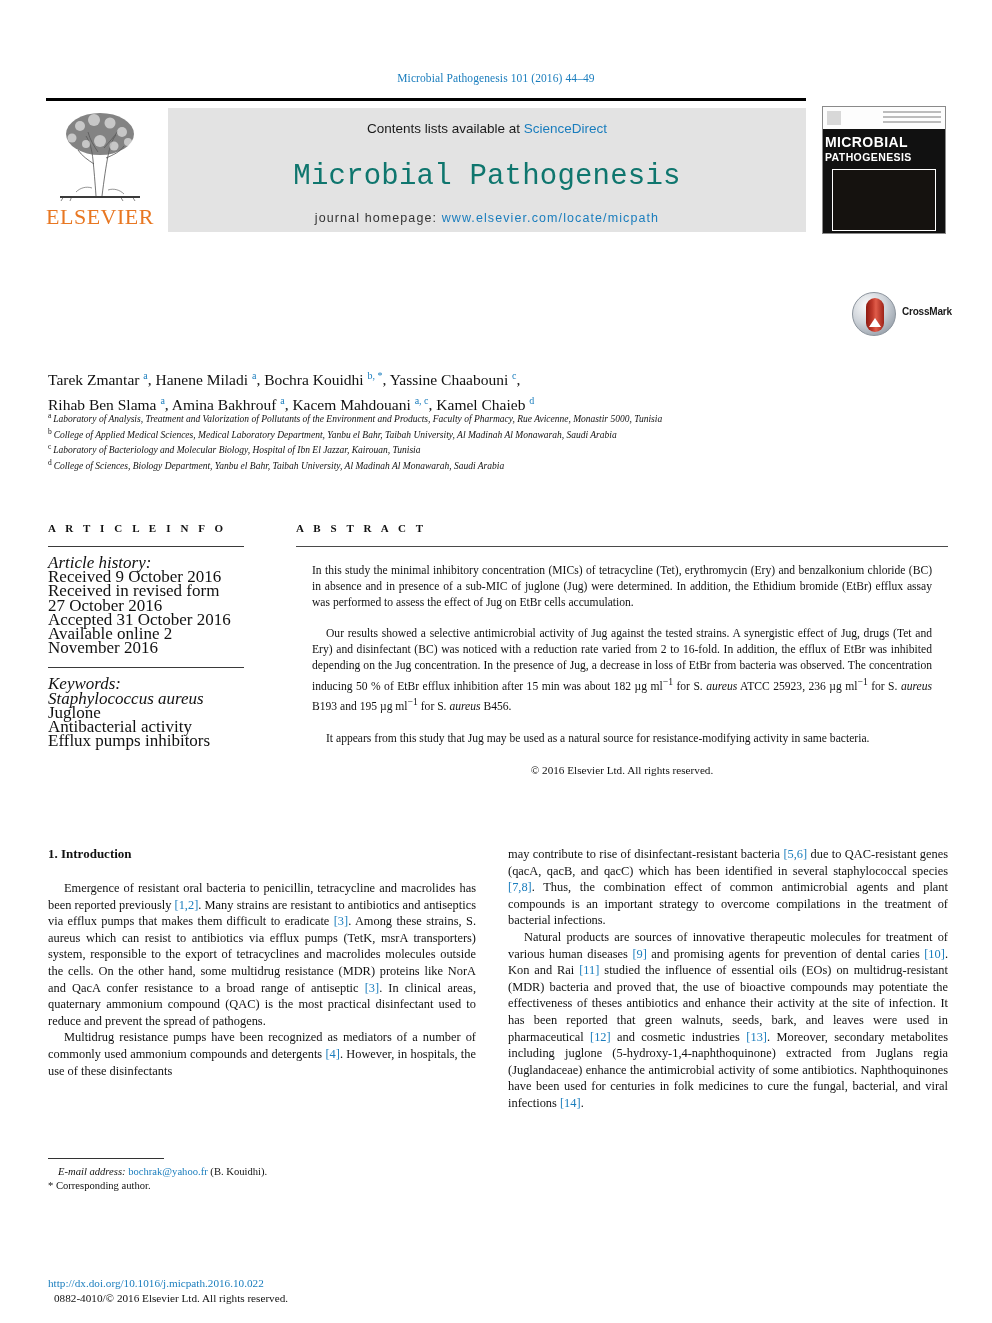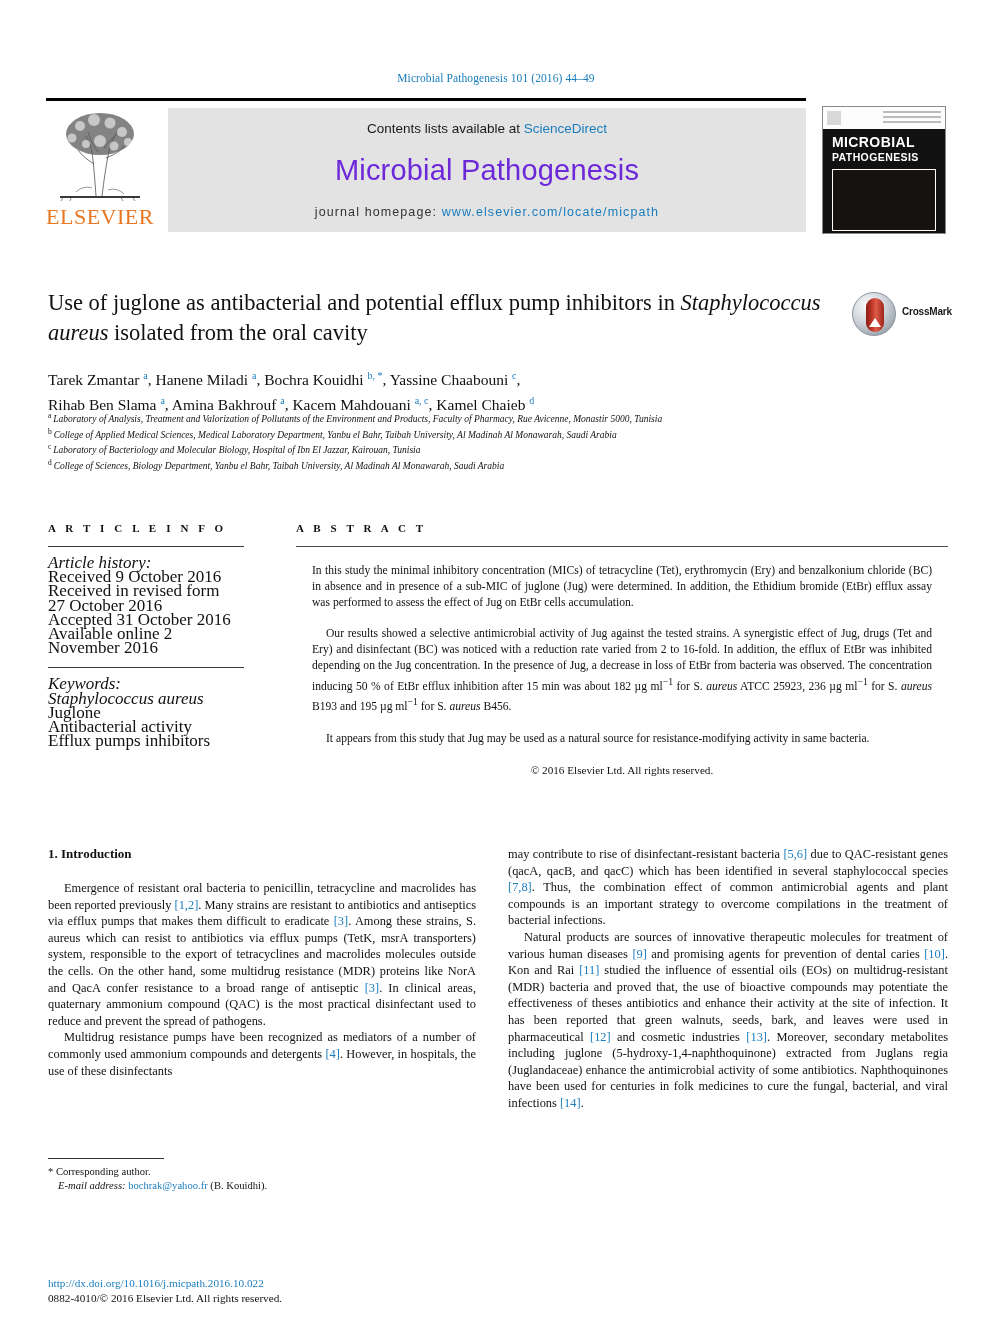--- a/index.html
+++ b/index.html
@@ -84,24 +84,24 @@
   .contents-line {
     margin-top: 13px;
     font-family: "Liberation Sans", sans-serif;
     font-size: 13.5px;
     color: #1a1a1a;
   }
   .contents-line .sd {
     color: #1a7dbd;
   }
   .journal-name {
-    margin-top: 18px;
-    font-family: Liberation Sans, sans-serif;
+    margin-top: 24px;
+    font-family: Liberation Mono, monospace;
     font-size: 29px;
-    color: #6d28d9;
+    color: #0f766e;
     letter-spacing: .2px;
   }
   .homepage-line {
     margin-top: 18px;
     font-family: "Liberation Sans", sans-serif;
     font-size: 12.5px;
     letter-spacing: 1.1px;
     color: #333;
   }
   .homepage-line .url {
@@ -132,21 +132,21 @@
     position: absolute; right: 4px; top: 4px;
     width: 58px; height: 14px;
     background: repeating-linear-gradient(to bottom, #bcbcbc 0 2px, #fdfdfd 2px 5px);
   }
   .cover-title1, .cover-title2 {
     color: #fff;
     font-family: "Liberation Sans", sans-serif;
     font-weight: bold;
     letter-spacing: .4px;
     text-align: left;
-    margin-left: 9px;
+    margin-left: 2px;
   }
   .cover-title1 { font-size: 14px; margin-top: 5px; }
   .cover-title2 { font-size: 10.5px; margin-top: 1px; }
   .cover-img {
     margin: 6px 9px 0 9px;
     height: 60px;
     border: 1px solid #fff;
     background-color: #15120f;
     background-image:
       radial-gradient(ellipse 4px 2px at 12% 18%, #cfa37a 0 60%, transparent 61%),
@@ -362,21 +362,21 @@
   .doi-block {
     position: absolute;
     left: 48px;
     top: 1228px;
     width: 480px;
     font-family: "Liberation Serif", serif;
     font-size: 11.2px;
     line-height: 15px;
   }
   .doi-link { color: #1a7dbd; margin-top: 48px; }
-  .issn-line { color: #111; }
+  .issn-line { color: #111; margin-left: 6px; }
 </style>
 </head>
 <body>
 
 <div class="page">
 
   <div class="running-head">Microbial Pathogenesis 101 (2016) 44–49</div>
 
   <div class="masthead">
     <div class="rule-top"></div>
@@ -431,26 +431,20 @@
       <div class="cover-head">
         <div class="cl"></div>
         <div class="cr"></div>
       </div>
       <div class="cover-title1">MICROBIAL</div>
       <div class="cover-title2">PATHOGENESIS</div>
       <div class="cover-img"></div>
     </div>
   </div>
 
-  <div class="title-block">
-    <div class="paper-title">
-      <span>Use of juglone as antibacterial and potential efflux pump inhibitors in</span>
-      <span class="ital">Staphylococcus aureus</span><span></span><span> isolated from the oral cavity</span>
-    </div>
-  </div>
 
   <div class="crossmark">
     <div class="cm-disc">
       <div class="cm-inner"></div>
       <div class="cm-arrow"></div>
     </div>
     <div class="cm-label">CrossMark</div>
   </div>
 
   <div class="authors"><span>Tarek Zmantar </span><sup>a</sup><span>, </span><span>Hanene Miladi </span><sup>a</sup><span>, </span><span>Bochra Kouidhi </span><sup>b, *</sup><span>, </span><span>Yassine Chaabouni </span><sup>c</sup><span>, </span><br><span>Rihab Ben Slama </span><sup>a</sup><span>, </span><span>Amina Bakhrouf </span><sup>a</sup><span>, </span><span>Kacem Mahdouani </span><sup>a, c</sup><span>, </span><span>Kamel Chaieb </span><sup>d</sup></div>
@@ -511,25 +505,25 @@
   <div class="col-right">
     <div class="body-text">
         <p class="noind"><span>may contribute to rise of disinfectant-resistant bacteria </span><span class="ref">[5,6]</span><span> due to </span><span class="ital">QAC</span><span>-resistant genes (</span><span class="ital">qac</span><span>A, </span><span class="ital">qac</span><span>B, and </span><span class="ital">qac</span><span>C) which has been identified in several staphylococcal species </span><span class="ref">[7,8]</span><span>. Thus, the combination effect of common antimicrobial agents and plant compounds is an important strategy to overcome compilations in the treatment of bacterial infections.</span></p>
         <p><span>Natural products are sources of innovative therapeutic molecules for treatment of various human diseases </span><span class="ref">[9]</span><span> and promising agents for prevention of dental caries </span><span class="ref">[10]</span><span>. Kon and Rai </span><span class="ref">[11]</span><span> studied the influence of essential oils (EOs) on multidrug-resistant (MDR) bacteria and proved that, the use of bioactive compounds may potentiate the effectiveness of theses antibiotics and enhance their activity at the site of infection. It has been reported that green walnuts, seeds, bark, and leaves were used in pharmaceutical </span><span class="ref">[12]</span><span> and cosmetic industries </span><span class="ref">[13]</span><span>. Moreover, secondary metabolites including juglone (5-hydroxy-1,4-naphthoquinone) extracted from </span><span class="ital">Juglans regia</span><span> (Juglandaceae) enhance the antimicrobial activity of some antibiotics. Naphthoquinones have been used for centuries in folk medicines to cure the fungal, bacterial, and viral infections </span><span class="ref">[14]</span><span>.</span></p>
       </div>
   </div>
 
   <div class="footnote">
     <div class="footnote-rule"></div>
     <div class="footnote-text">
-      <div>* Corresponding author.</div>
       <div style="padding-left:10px;">
         <span class="em-lbl">E-mail address:</span>
         <span class="mail">bochrak@yahoo.fr</span><span> (B. Kouidhi).</span>
       </div>
+      <div>* Corresponding author.</div>
     </div>
   </div>
 
   <div class="doi-block">
     <div class="doi-link">http://dx.doi.org/10.1016/j.micpath.2016.10.022</div>
     <div class="issn-line">0882-4010/© 2016 Elsevier Ltd. All rights reserved.</div>
   </div>
 
 </div>
 

